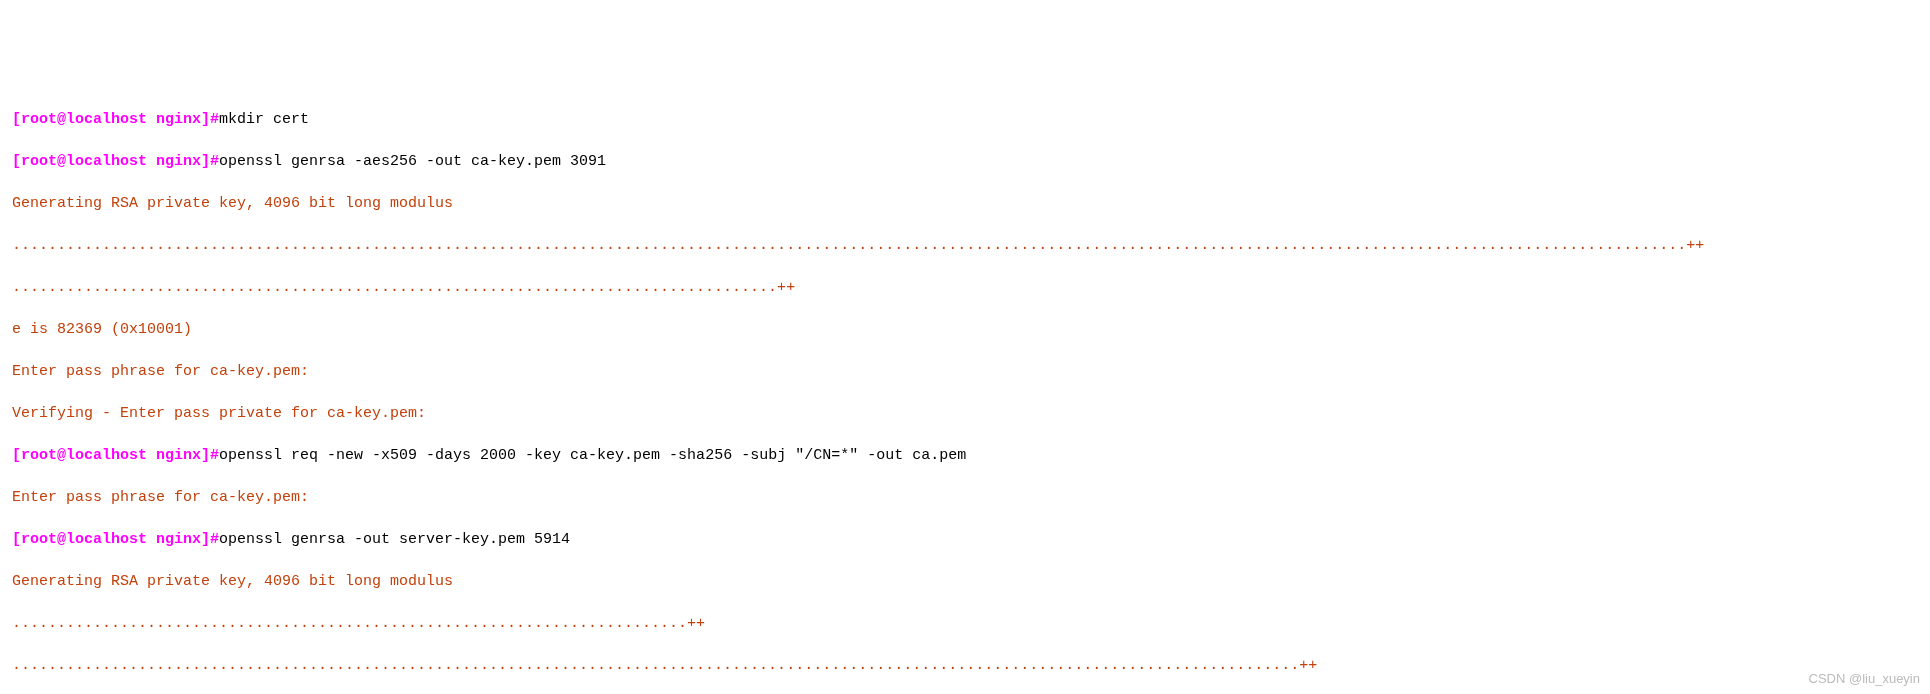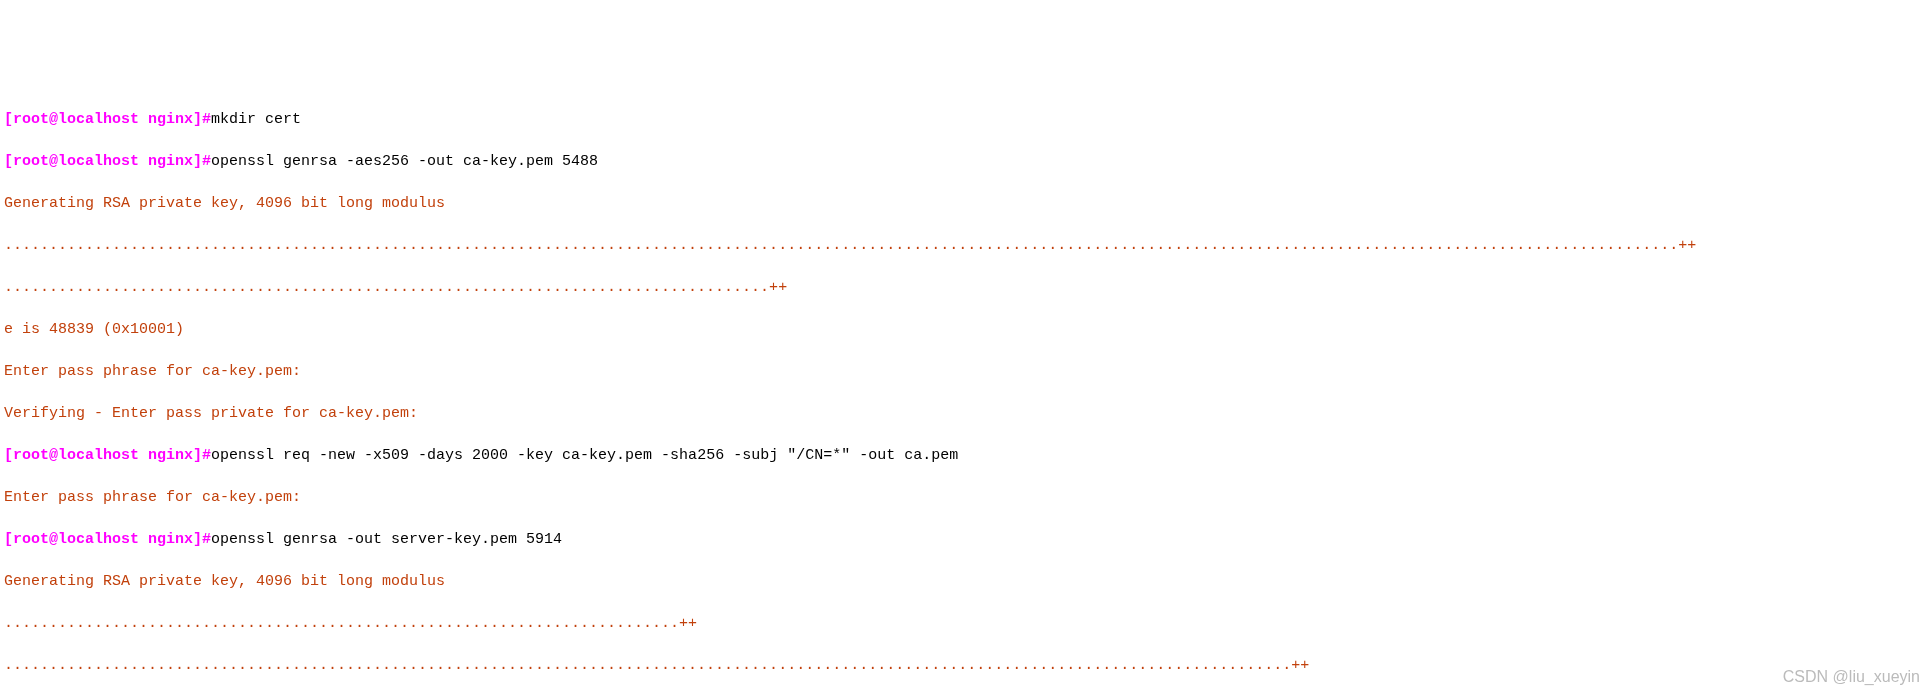--- a/index.html
+++ b/index.html
@@ -15,36 +15,36 @@
   }
   .prompt-user { color: #ff00ff; font-weight: bold; }
   .cmd { color: #000; }
   .out { color: #c2410c; }
   .watermark {
     position: fixed;
     right: 10px;
     bottom: 6px;
     color: #bbb;
     font-family: Arial, sans-serif;
-    font-size: 16px;
+    font-size: 13px;
   }
-  .terminal-line { display: block; }
+  .terminal-line { display: block; margin-left: 8px; }
 </style>
 </head>
 <body>
 
 
 
 <div>
 <span class="terminal-line"><span class="prompt-user">[root@localhost nginx]#</span><span class="cmd">mkdir cert</span></span>
-<span class="terminal-line"><span class="prompt-user">[root@localhost nginx]#</span><span class="cmd">openssl genrsa -aes256 -out ca-key.pem 5488</span></span>
+<span class="terminal-line"><span class="prompt-user">[root@localhost nginx]#</span><span class="cmd">openssl genrsa -aes256 -out ca-key.pem 3091</span></span>
 <span class="terminal-line out">Generating RSA private key, 4096 bit long modulus</span>
 <span class="terminal-line out">..........................................................................................................................................................................................++</span>
 <span class="terminal-line out">.....................................................................................++</span>
-<span class="terminal-line out">e is 48839 (0x10001)</span>
+<span class="terminal-line out">e is 82369 (0x10001)</span>
 <span class="terminal-line out">Enter pass phrase for ca-key.pem:</span>
 <span class="terminal-line out">Verifying - Enter pass private for ca-key.pem:</span>
 <span class="terminal-line"><span class="prompt-user">[root@localhost nginx]#</span><span class="cmd">openssl req -new -x509 -days 2000 -key ca-key.pem -sha256 -subj "/CN=*" -out ca.pem</span></span>
 <span class="terminal-line out">Enter pass phrase for ca-key.pem:</span>
 <span class="terminal-line"><span class="prompt-user">[root@localhost nginx]#</span><span class="cmd">openssl genrsa -out server-key.pem 5914</span></span>
 <span class="terminal-line out">Generating RSA private key, 4096 bit long modulus</span>
 <span class="terminal-line out">...........................................................................++</span>
 <span class="terminal-line out">...............................................................................................................................................++</span>
 
 

